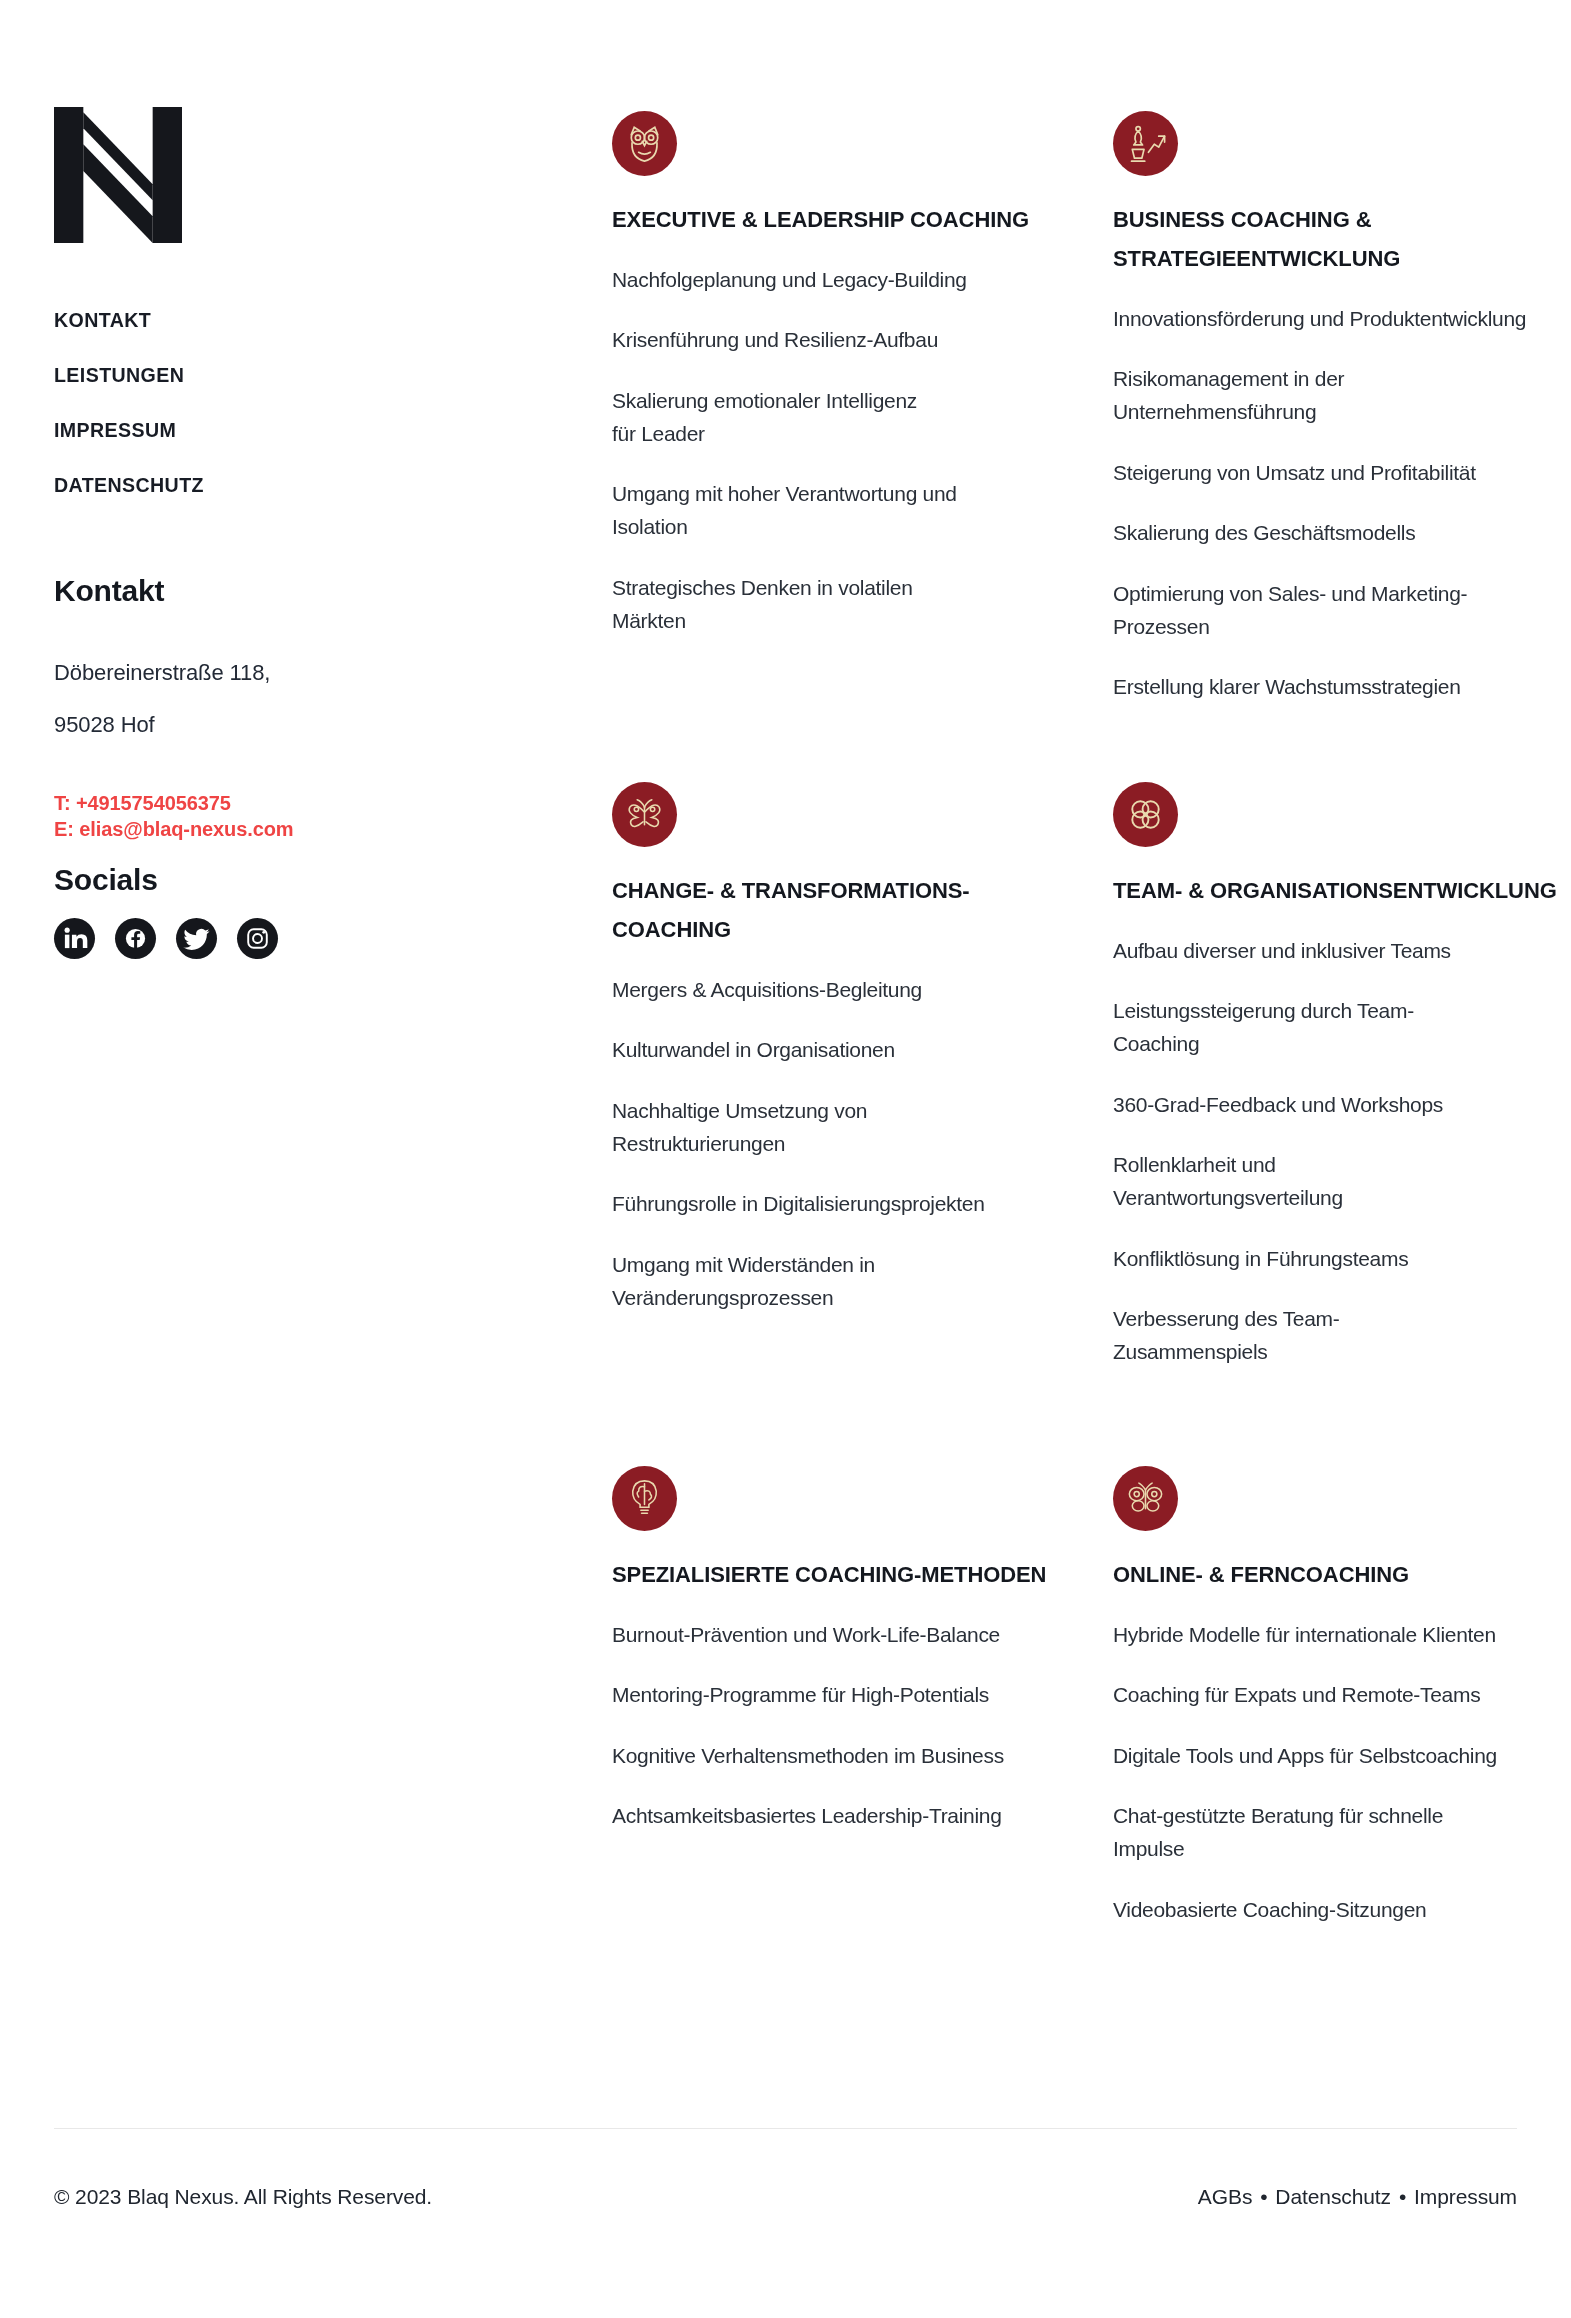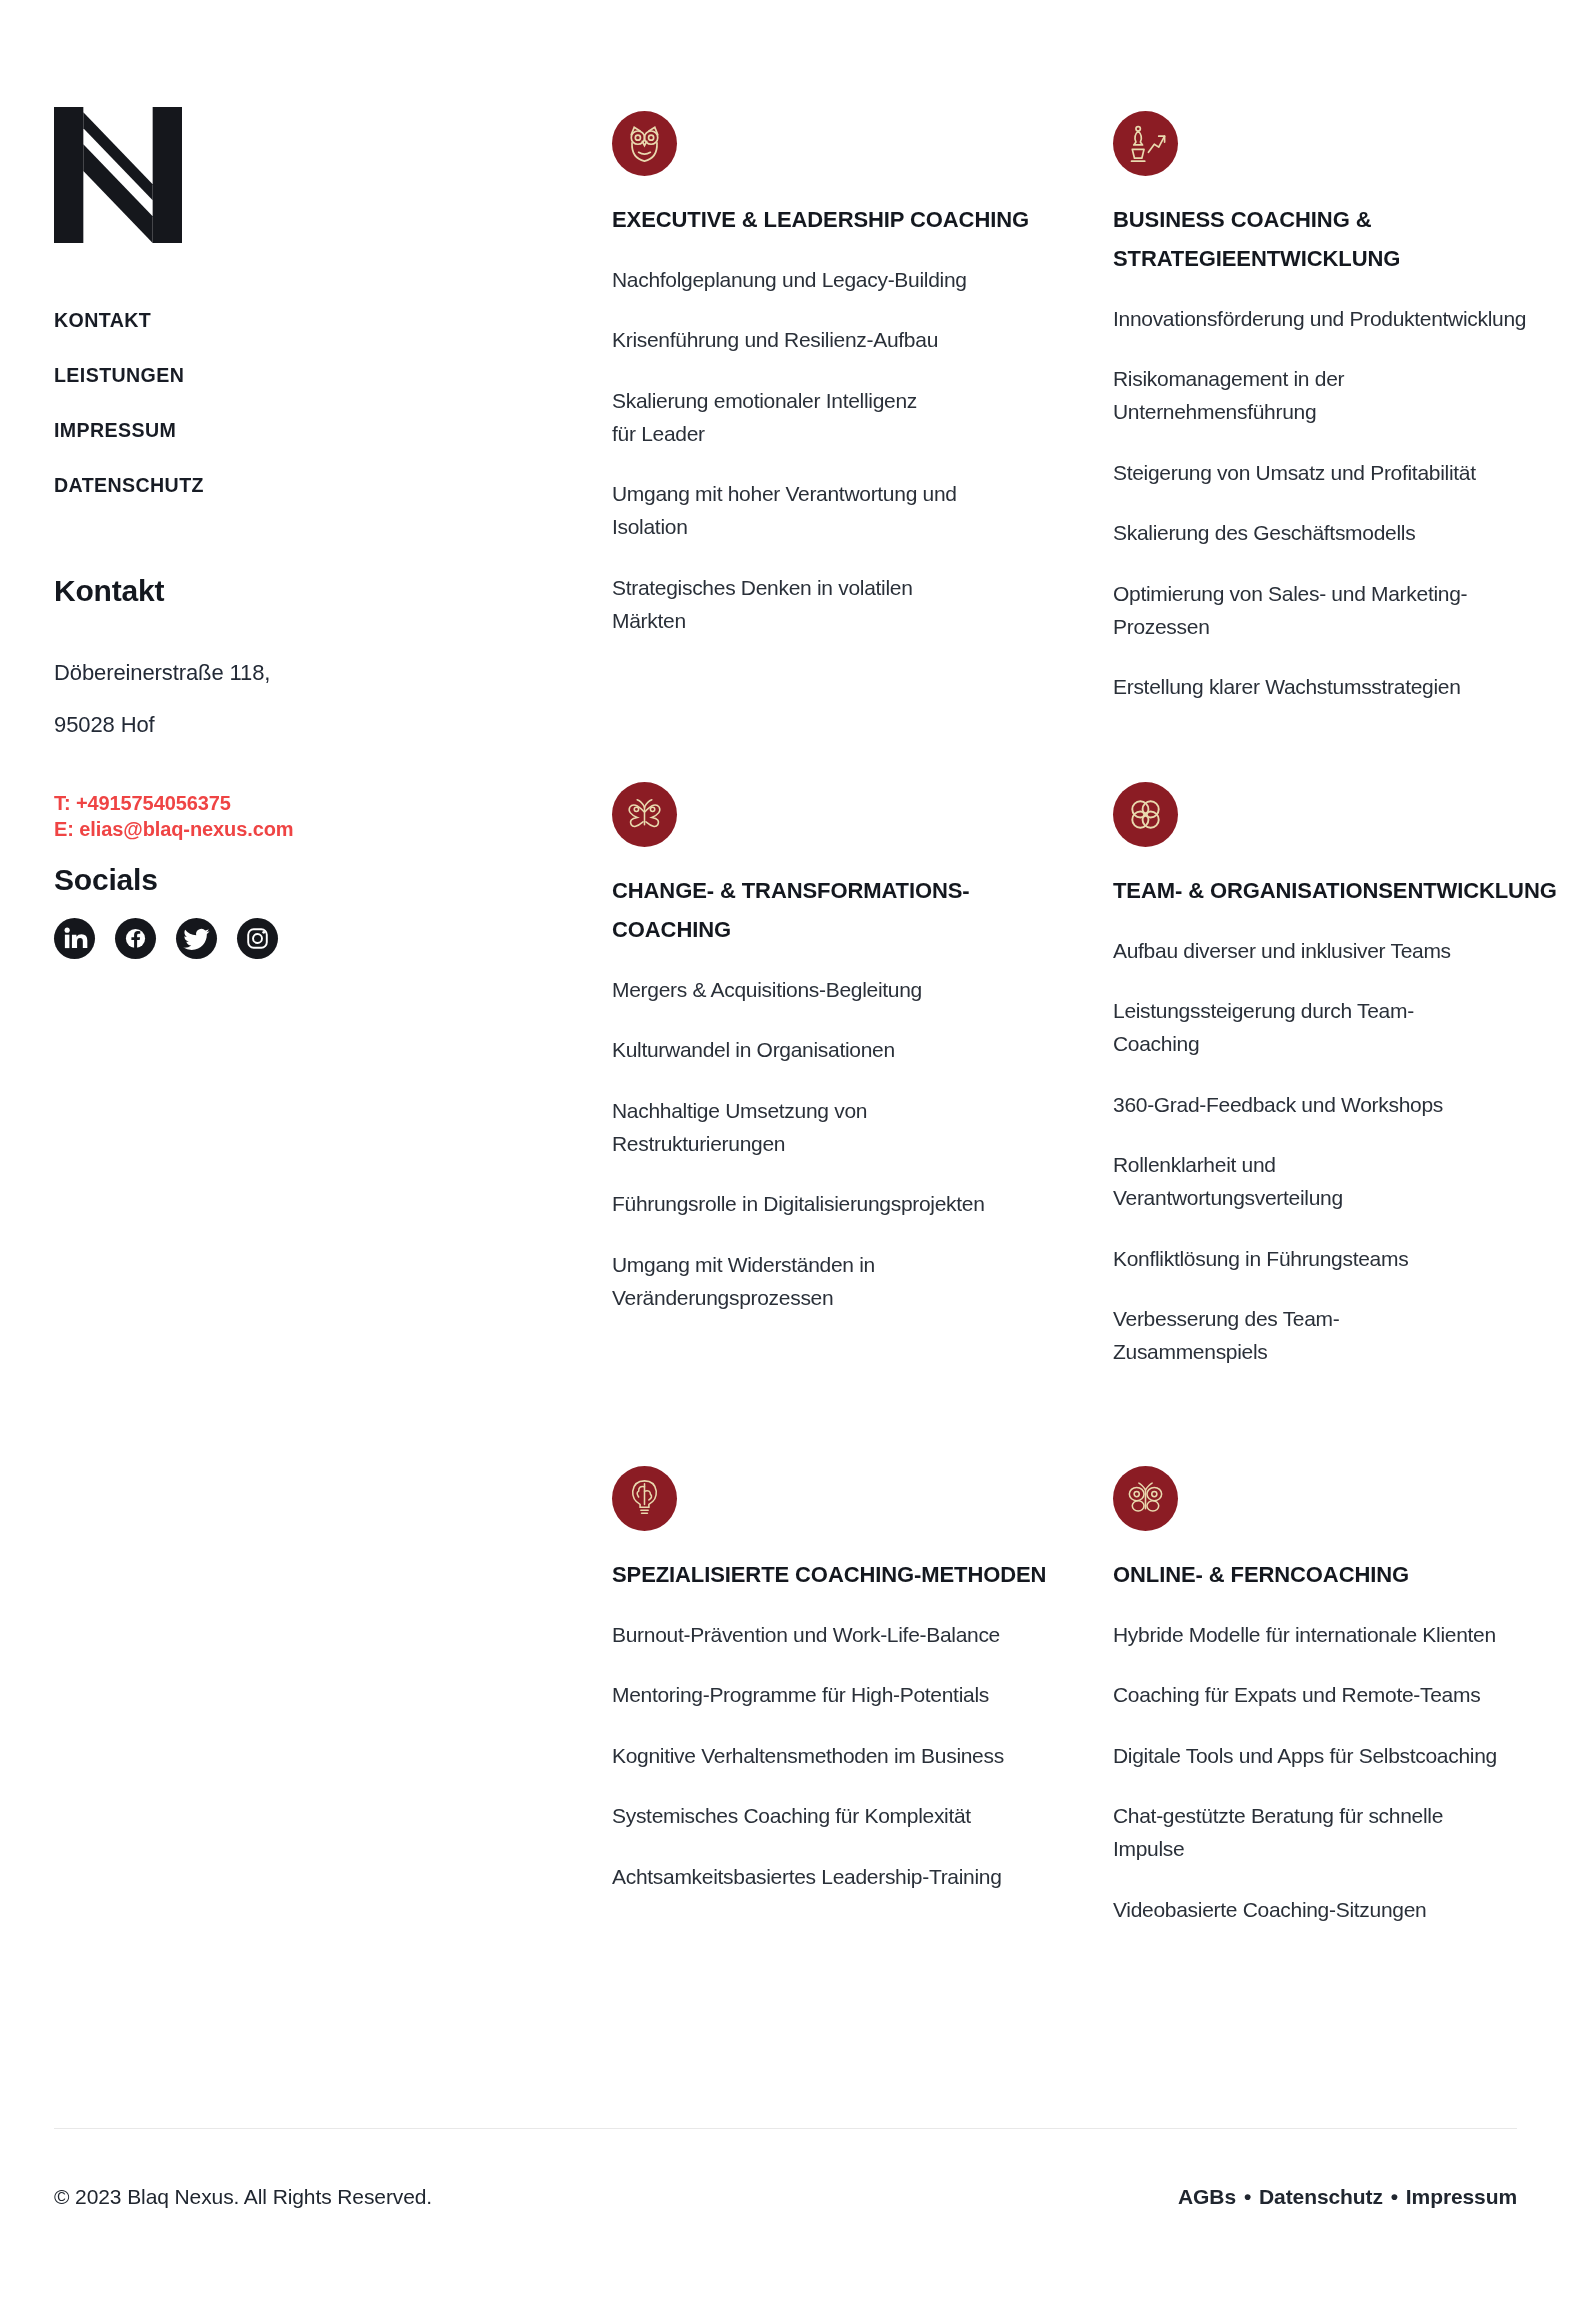--- a/index.html
+++ b/index.html
@@ -37,21 +37,21 @@
   .service-items { margin-top: 23.6px; }
   .service-item { font-size: 21px; line-height: 33px; letter-spacing: -0.3px; color: #2a3039;
                   margin-bottom: 27.5px; white-space: pre-line; }
   .service-item:last-child { margin-bottom: 0; }
 
   
   .divider { position: absolute; left: 54px; right: 54px; top: 2128px; height: 1.3px; background: #e8e8e8; }
   .footer { position: absolute; left: 54px; right: 54px; top: 2184px;
             display: flex; justify-content: space-between; align-items: baseline;
             font-size: 21px; line-height: 25px; color: #20262f; letter-spacing: -0.1px; }
-  .footer-links { display: flex; align-items: flex-end; font-weight: bold; }
+  .footer-links { display: flex; align-items: flex-end; }
   .footer-link { cursor: pointer; }
   .footer-sep { padding: 0 7.9px; color: #20262f; }
 </style>
 </head>
 <body>
 
 <div class="page">
 
   <aside class="sidebar">
     <svg class="logo" viewBox="0 0 96 102" aria-hidden="true">
@@ -228,21 +228,20 @@
               <path d="M32 16 Q24 14 24 22 Q20 24 24 30"></path>
               <path d="M32 22 Q40 20 40 26 Q44 30 38 34"></path>
             </g>
           </svg>
         </div>
         <h3 class="service-title">SPEZIALISIERTE COACHING-METHODEN</h3>
         <div class="service-items">
           <div class="service-item">Burnout-Prävention und Work-Life-Balance</div>
           <div class="service-item">Mentoring-Programme für High-Potentials</div>
           <div class="service-item">Kognitive Verhaltensmethoden im Business</div>
-          <div class="service-item">Systemisches Coaching für Komplexität</div>
           <div class="service-item">Achtsamkeitsbasiertes Leadership-Training</div>
         </div>
       </div>
       <div class="service">
         <div class="icon-circle">
           <svg viewBox="0 0 64 64">
             <g fill="none" stroke="#e9d9ae" stroke-width="2.1" stroke-linecap="round">
               <path d="M32 20 V46"></path>
               <path d="M32 20 Q27 13 23 11"></path>
               <path d="M32 20 Q37 13 41 11"></path>

